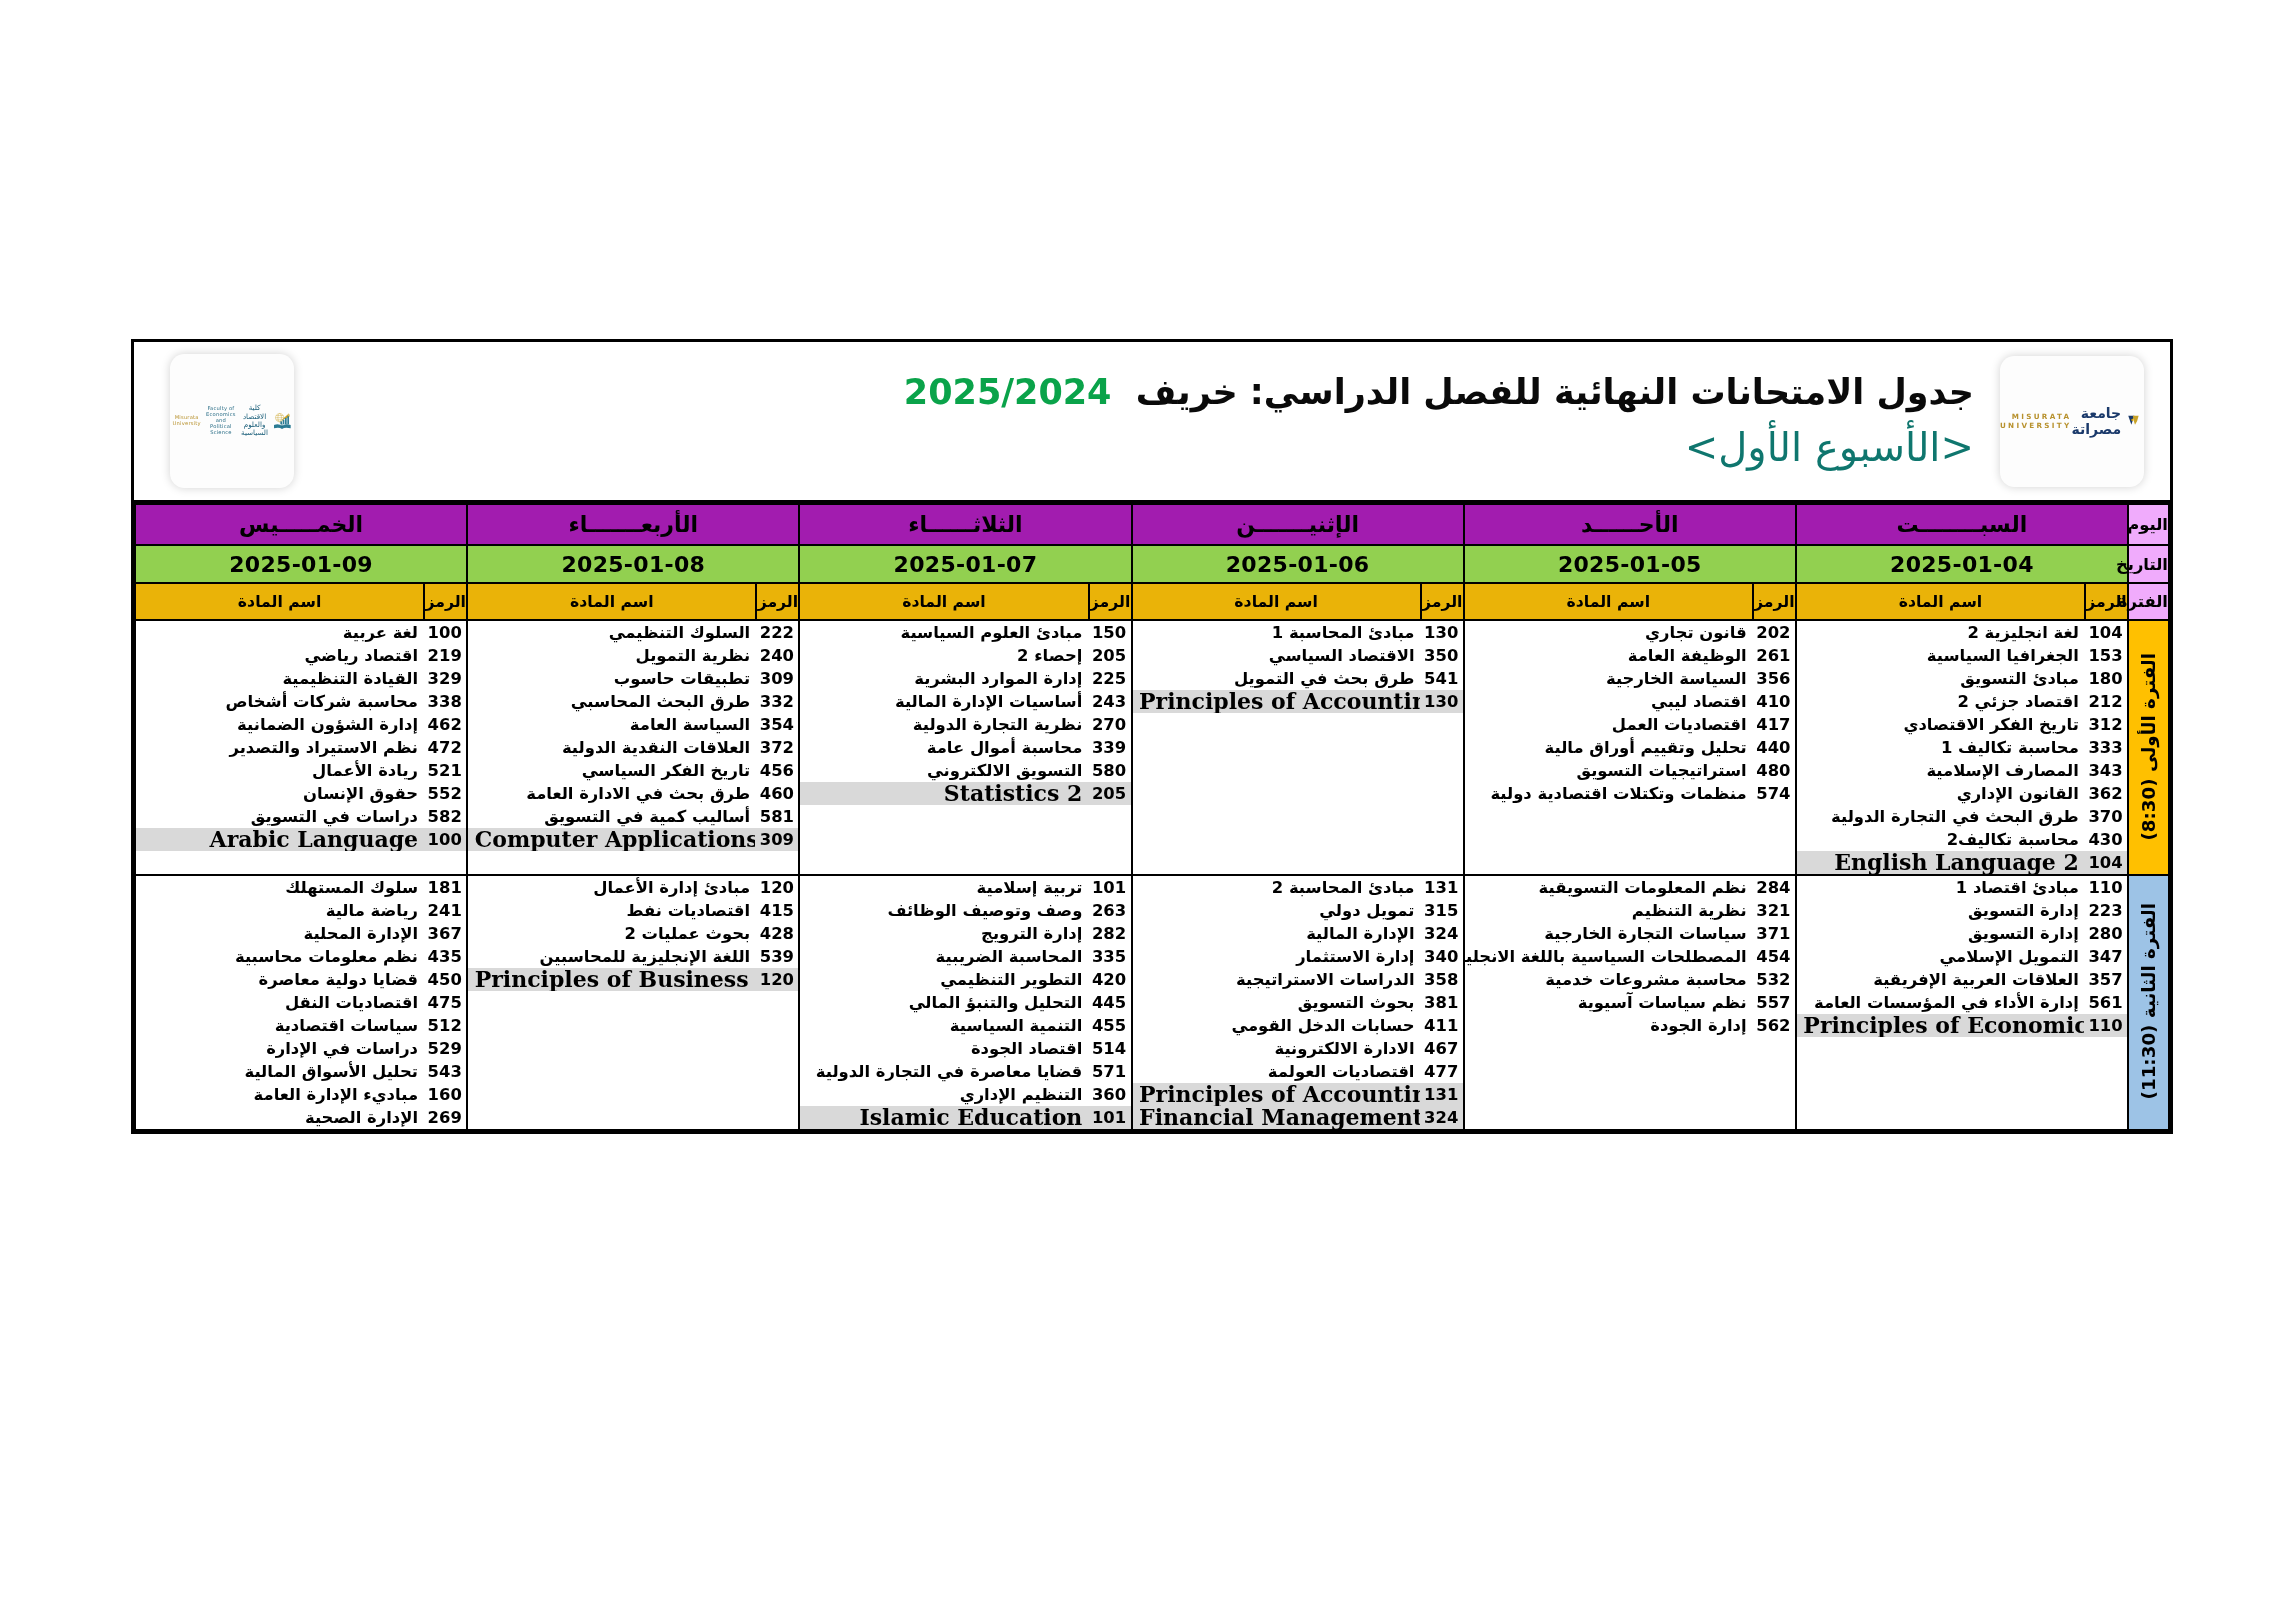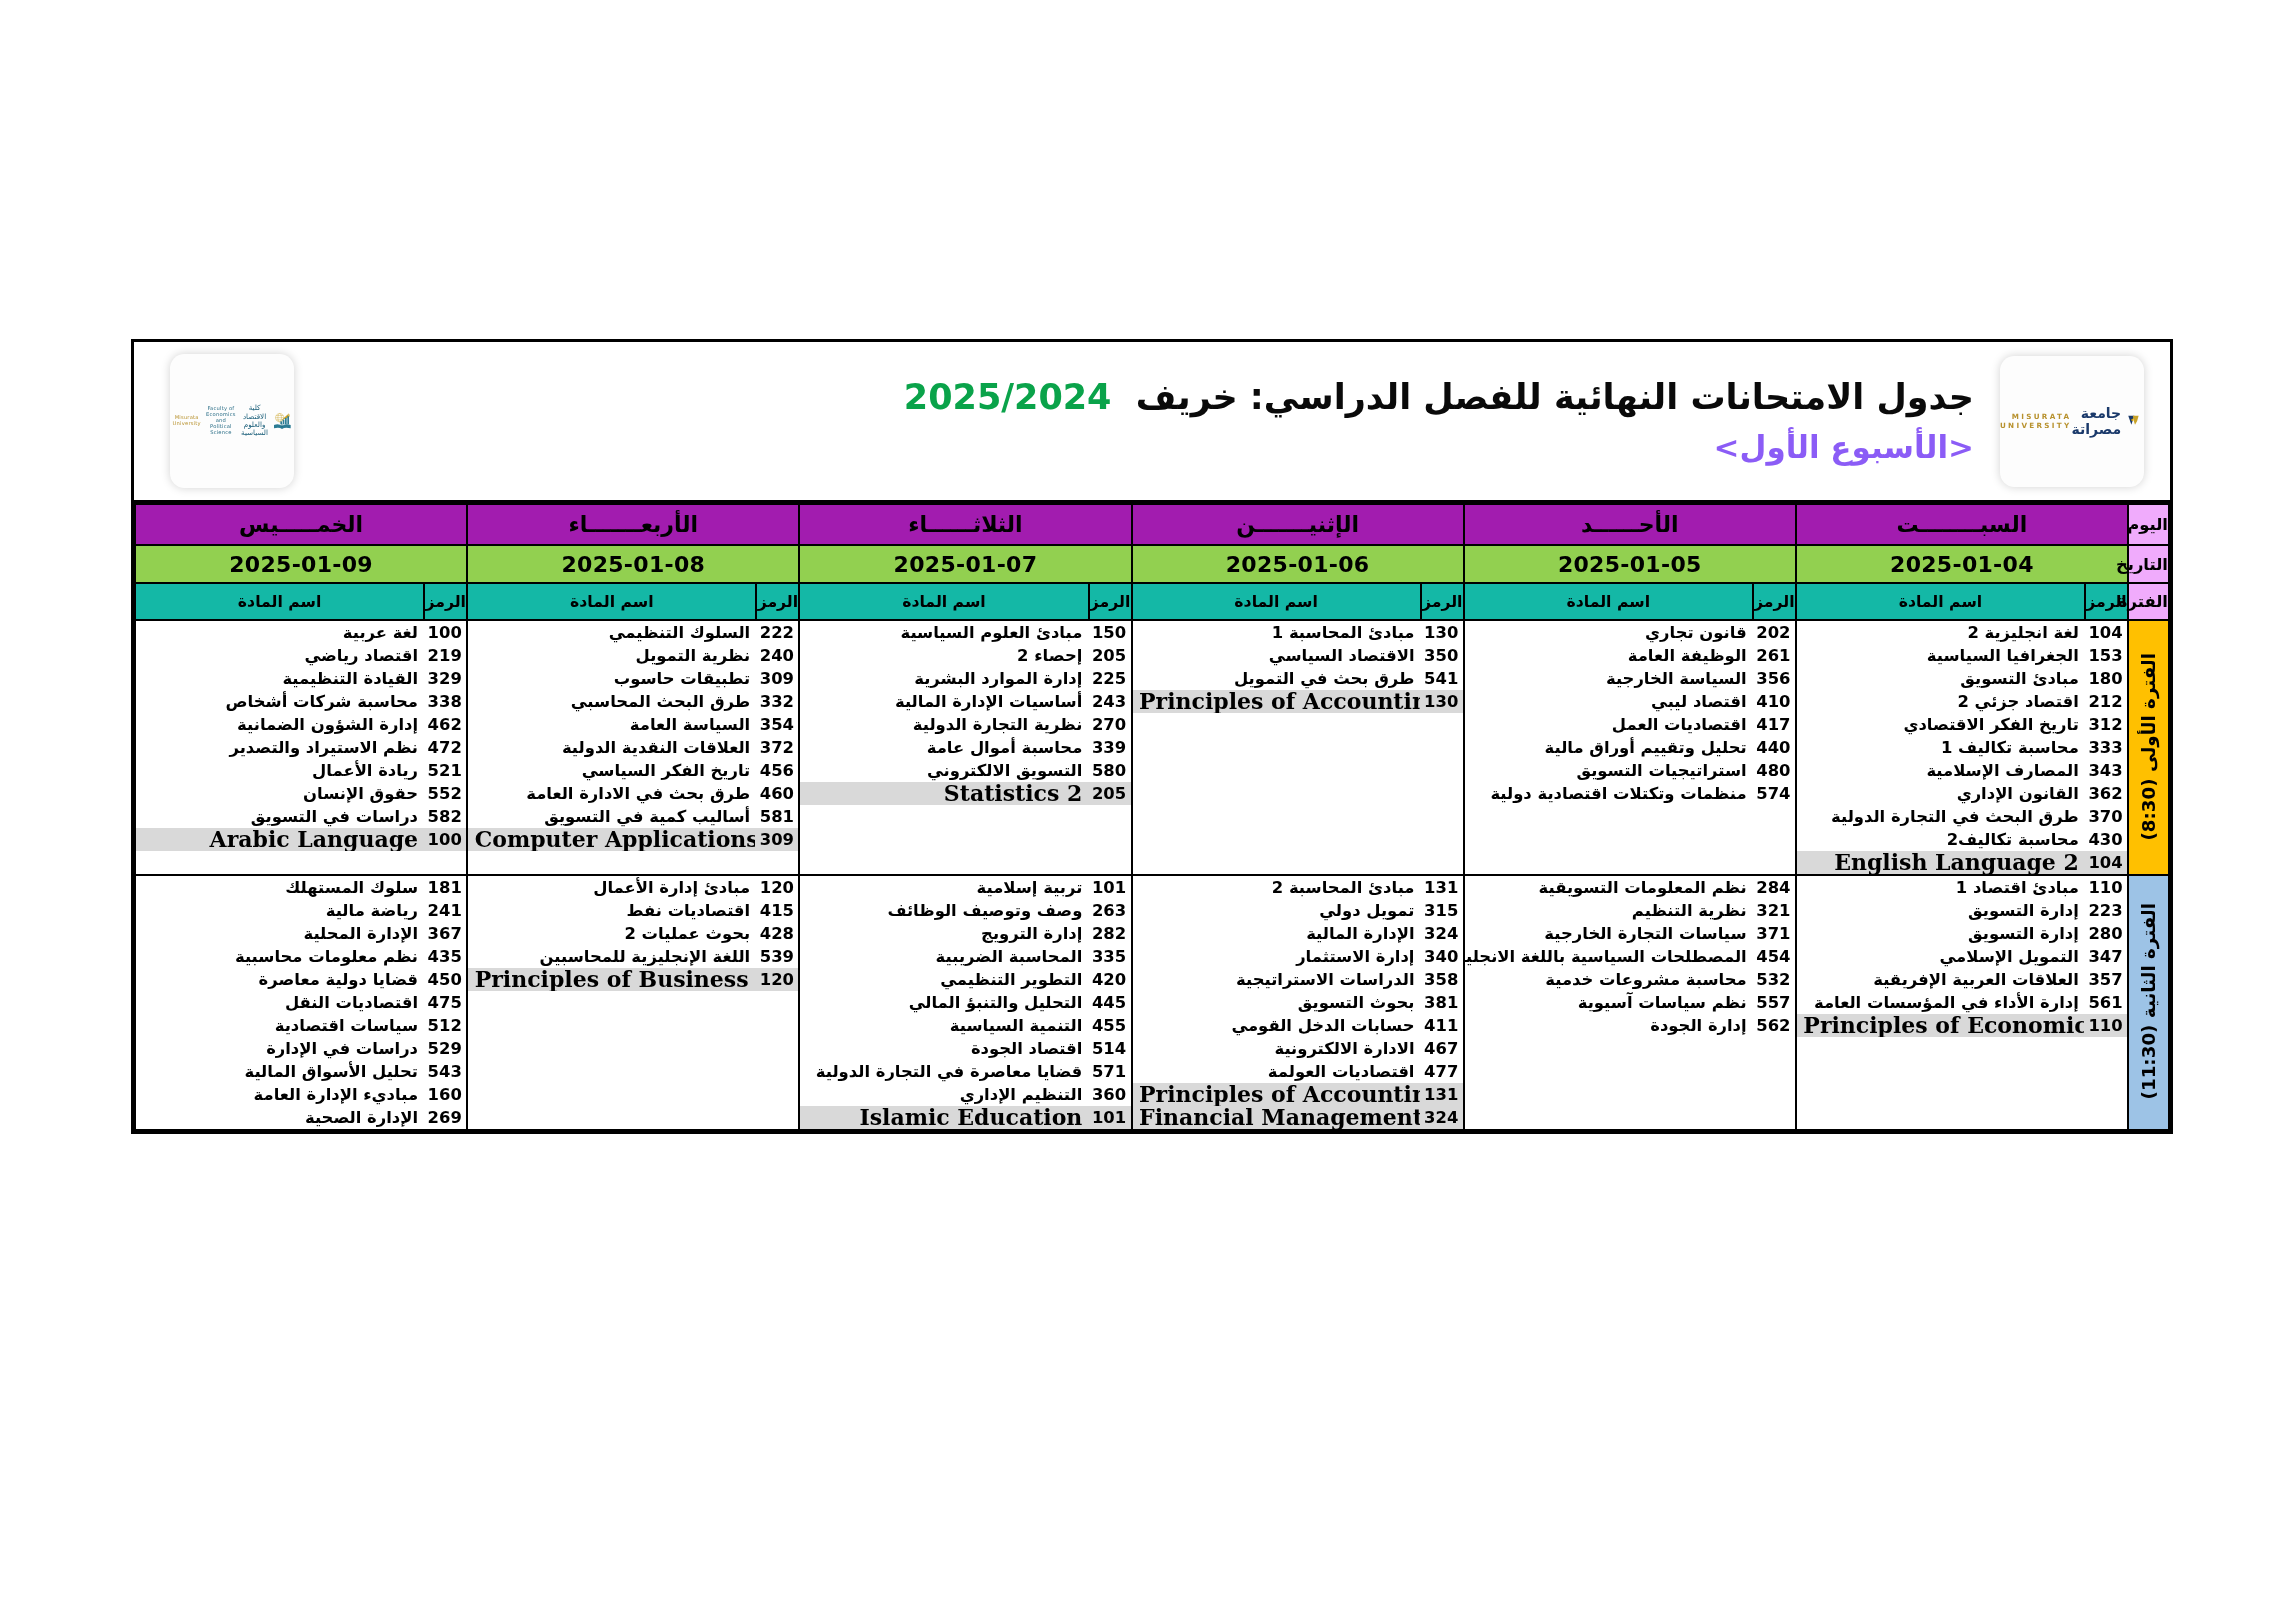--- a/index.html
+++ b/index.html
@@ -58,21 +58,21 @@
     display:flex;flex-direction:column;
     align-items:flex-start;justify-content:center;
     gap:11.8px;
   }
   .main-title{
     font-size:35px;font-weight:bold;color:#0a0a0a;
     letter-spacing:-0.7px;white-space:nowrap;direction:rtl;
   }
   .main-title .accent{color:#0aa34a;}
   .sub-title{
-    font-size:31px;font-weight:bold;color:#8b5cf6;
+    font-size:40px;font-weight:normal;color:#0f766e;
     letter-spacing:-0.7px;white-space:nowrap;
   }
 
   
   table.sched{
     border-collapse:collapse;
     width:100%;
     table-layout:fixed;
     direction:rtl;
   }
@@ -100,21 +100,21 @@
     letter-spacing:0.7px;
   }
   .datecell{
     background:#92d050;
     text-align:center;
     font-size:22px;font-weight:bold;color:#000;
     height:38px;
     letter-spacing:0.3px;
   }
   .subhdr{
-    background:#14b8a6;
+    background:#eab308;
     text-align:center;
     font-size:15.7px;font-weight:bold;color:#000;
     height:29px;
   }
 
   
   .period-cell{
     text-align:center;
     vertical-align:middle;
     padding:0;

